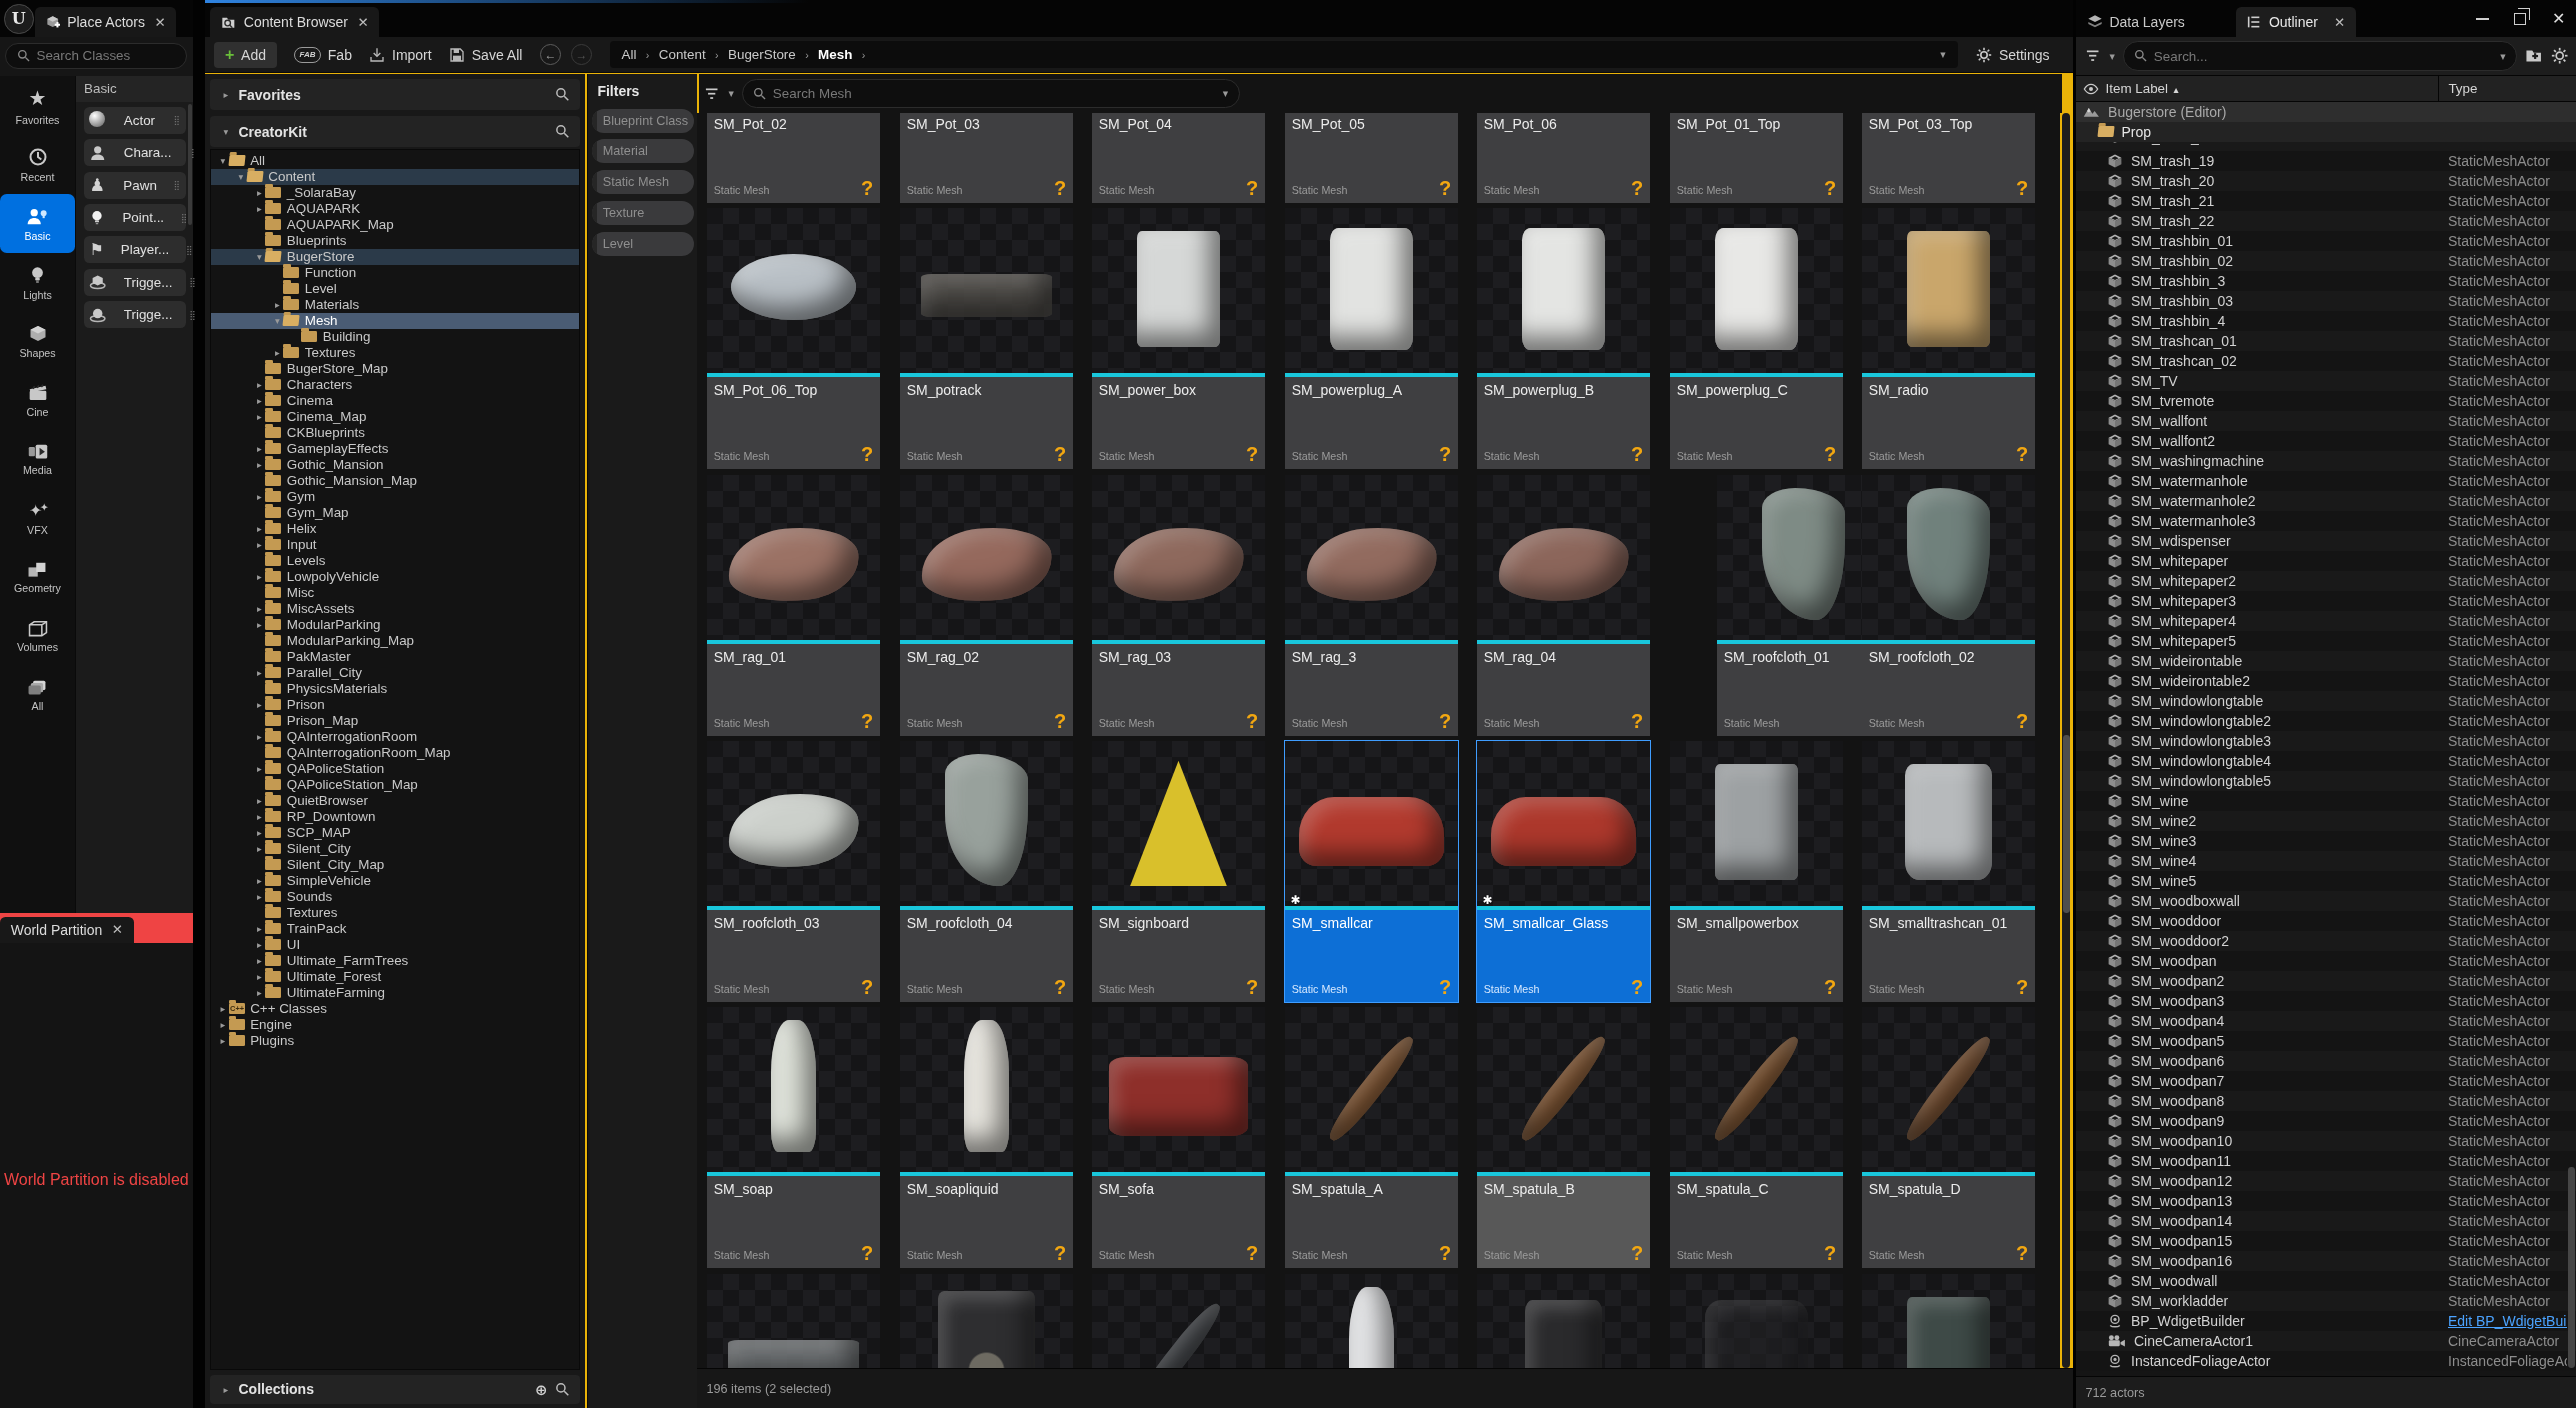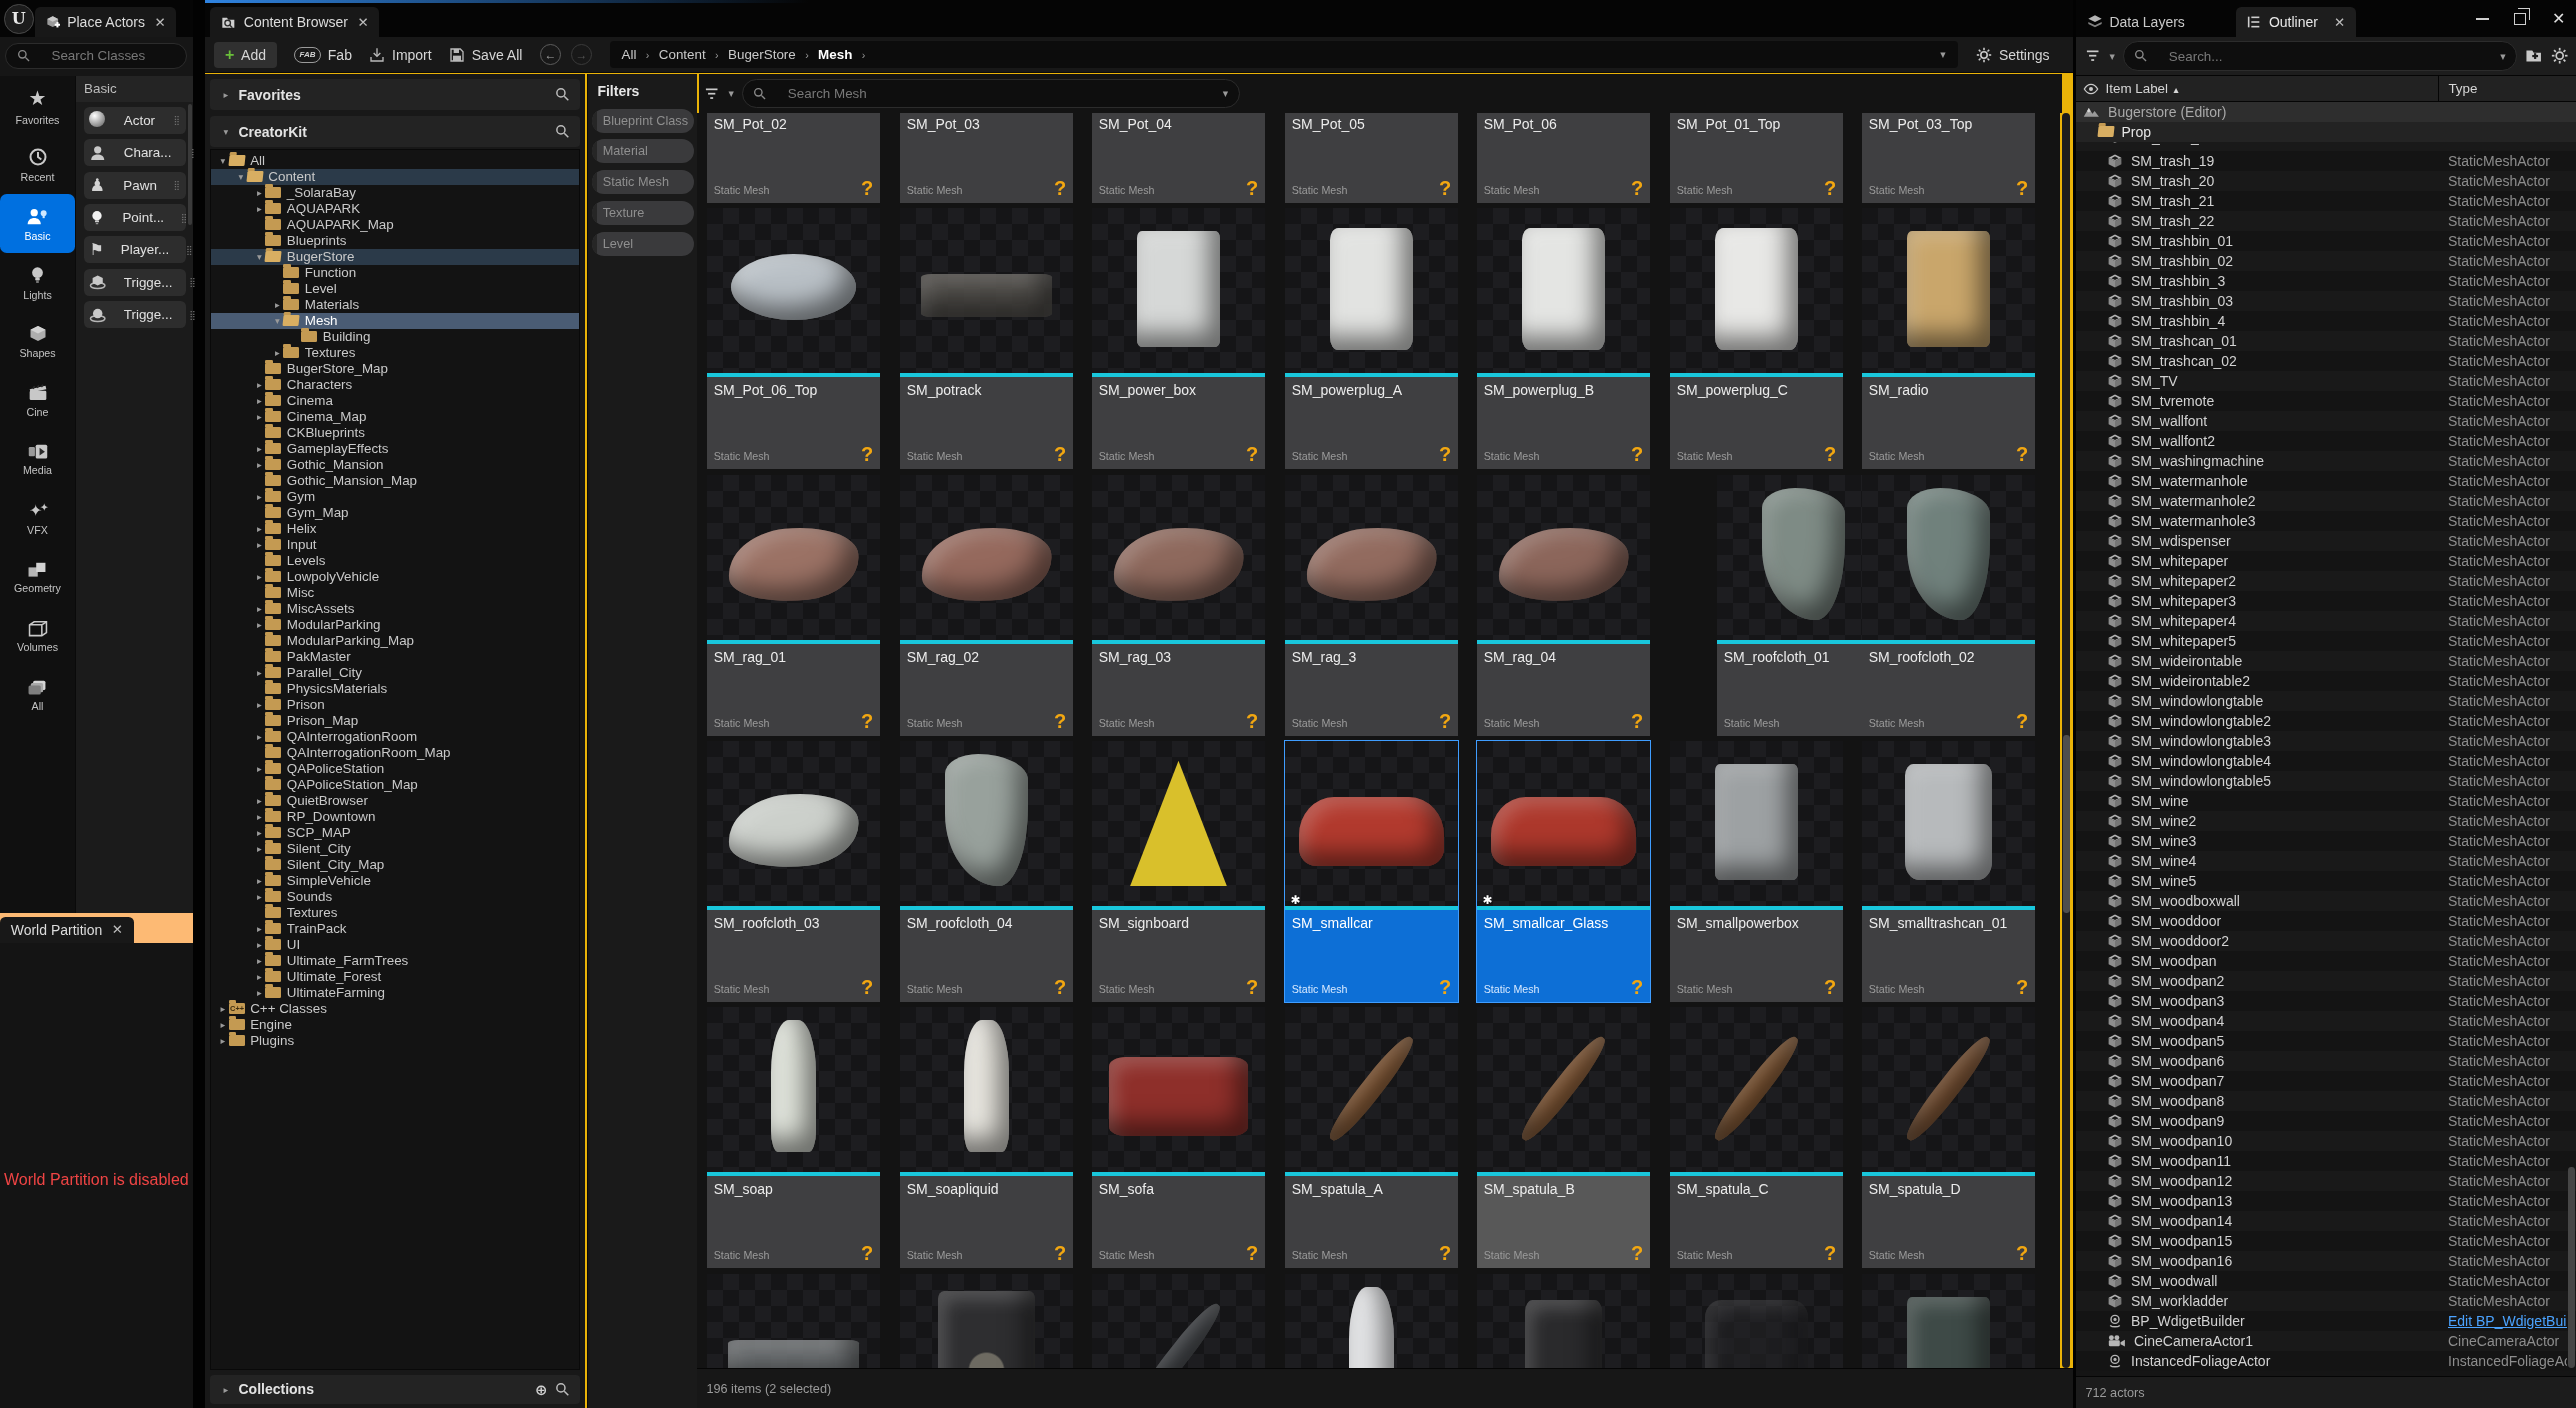--- a/index.html
+++ b/index.html
@@ -1,40 +1,40 @@
 <!DOCTYPE html>
 <html style="font-size:10.7px"><head>
 <meta charset="utf-8">
 <style>
 *{margin:0;padding:0;box-sizing:border-box}
 html,body{width:2576px;height:1408px;overflow:hidden}
 body{background:#020202;font-family:"Liberation Sans","DejaVu Sans",sans-serif;color:#ccc;position:relative}
 .abs{position:absolute}
 svg{display:block}
 
-.pill-search{display:flex;align-items:center;gap:21px;background:#0e0e0e;border:0.7px solid #2c2c2c;border-radius:14.8px;color:#787878;padding:0 10.7px;font-size:13.4px}
+.pill-search{display:flex;align-items:center;gap:6px;background:#0e0e0e;border:0.7px solid #2c2c2c;border-radius:14.8px;color:#787878;padding:0 10.7px;font-size:13.4px}
 .chev{color:#9a9a9a;font-size:10.7px}
 .closex{color:#bdbdbd;font-size:13.4px;margin-left:9.4px;cursor:pointer}
 
 .tabstrip{position:absolute;background:#050505}
 .tab{position:absolute;display:flex;align-items:center;background:#181818;border-radius:5.4px 5.4px 0 0;padding:0 10.7px;height:29.5px;top:7.4px;font-size:14px;color:#dcdcdc}
 .tab .ticon{margin-right:6.7px;display:flex}
 
 #pa-panel{left:0;top:37px;width:193px;height:876px;background:#161616}
 #pa-search{left:5.4px;top:6px;width:182px;height:25.5px}
 .cat-strip{position:absolute;left:0;top:39px;width:75px;bottom:0;background:#101010}
 .cat{width:100%;height:59px;display:flex;flex-direction:column;align-items:center;justify-content:center;gap:4px;color:#c3c3c3;font-size:10.7px;cursor:pointer}
 .cat.sel{background:#0070e0;border-radius:6.7px;color:#fff}
 .basic-wrap{position:absolute;left:75px;top:39px;right:0;bottom:0;background:#1b1b1b;border-left:1.3px solid #0a0a0a}
 .basic-head{height:25.5px;background:#242424;color:#bdbdbd;font-size:13.4px;display:flex;align-items:center;padding-left:8px}
 .pa-item{margin:5.4px 6.7px 0 8px;height:27px;background:#2d2d2d;border-radius:5.4px;display:flex;align-items:center;padding:0 5.4px;gap:17px;color:#e0e0e0;font-size:13.4px;cursor:grab}
 .pa-item .grip{margin-left:auto;color:#6f6f6f;font-size:8.7px;letter-spacing:0.7px;line-height:6px;text-align:center}
 .pa-scroll{position:absolute;right:0.7px;top:28px;width:4px;height:121px;background:#3a3a3a;border-radius:2px}
 
-#wp-strip{left:0;top:913px;width:193px;height:29.5px;background:#fdba74}
+#wp-strip{left:0;top:913px;width:193px;height:29.5px;background:#ef4444}
 #wp-panel{left:0;top:943px;width:193px;height:466px;background:#141414}
 #wp-msg{position:absolute;left:4px;top:228px;width:187px;white-space:nowrap;overflow:hidden;font-size:16px;color:#ef4444}
 
 #cb{left:205px;top:0;width:1868px;height:1408px;background:#eab308}
 #cb-tabbar{position:absolute;left:0;top:0;width:100%;height:37px;background:#050505}
 #cb-bluetick{position:absolute;left:0;top:0;width:604px;height:2.7px;background:linear-gradient(90deg,#2f83e0,rgba(47,131,224,0))}
 #cb-toolbar{position:absolute;left:0;top:37px;width:100%;height:36px;background:#181818;display:flex;align-items:center;gap:17.4px;padding:0 9.4px;border-bottom:1.3px solid #0a0a0a}
 .tbtn{display:flex;align-items:center;gap:6.7px;font-size:14px;color:#d6d6d6;cursor:pointer}
 #btn-add{background:#303030;border-radius:4px;padding:4px 10.7px}
 #btn-add .plus{color:#6abf3a;font-size:16px;font-weight:bold}

